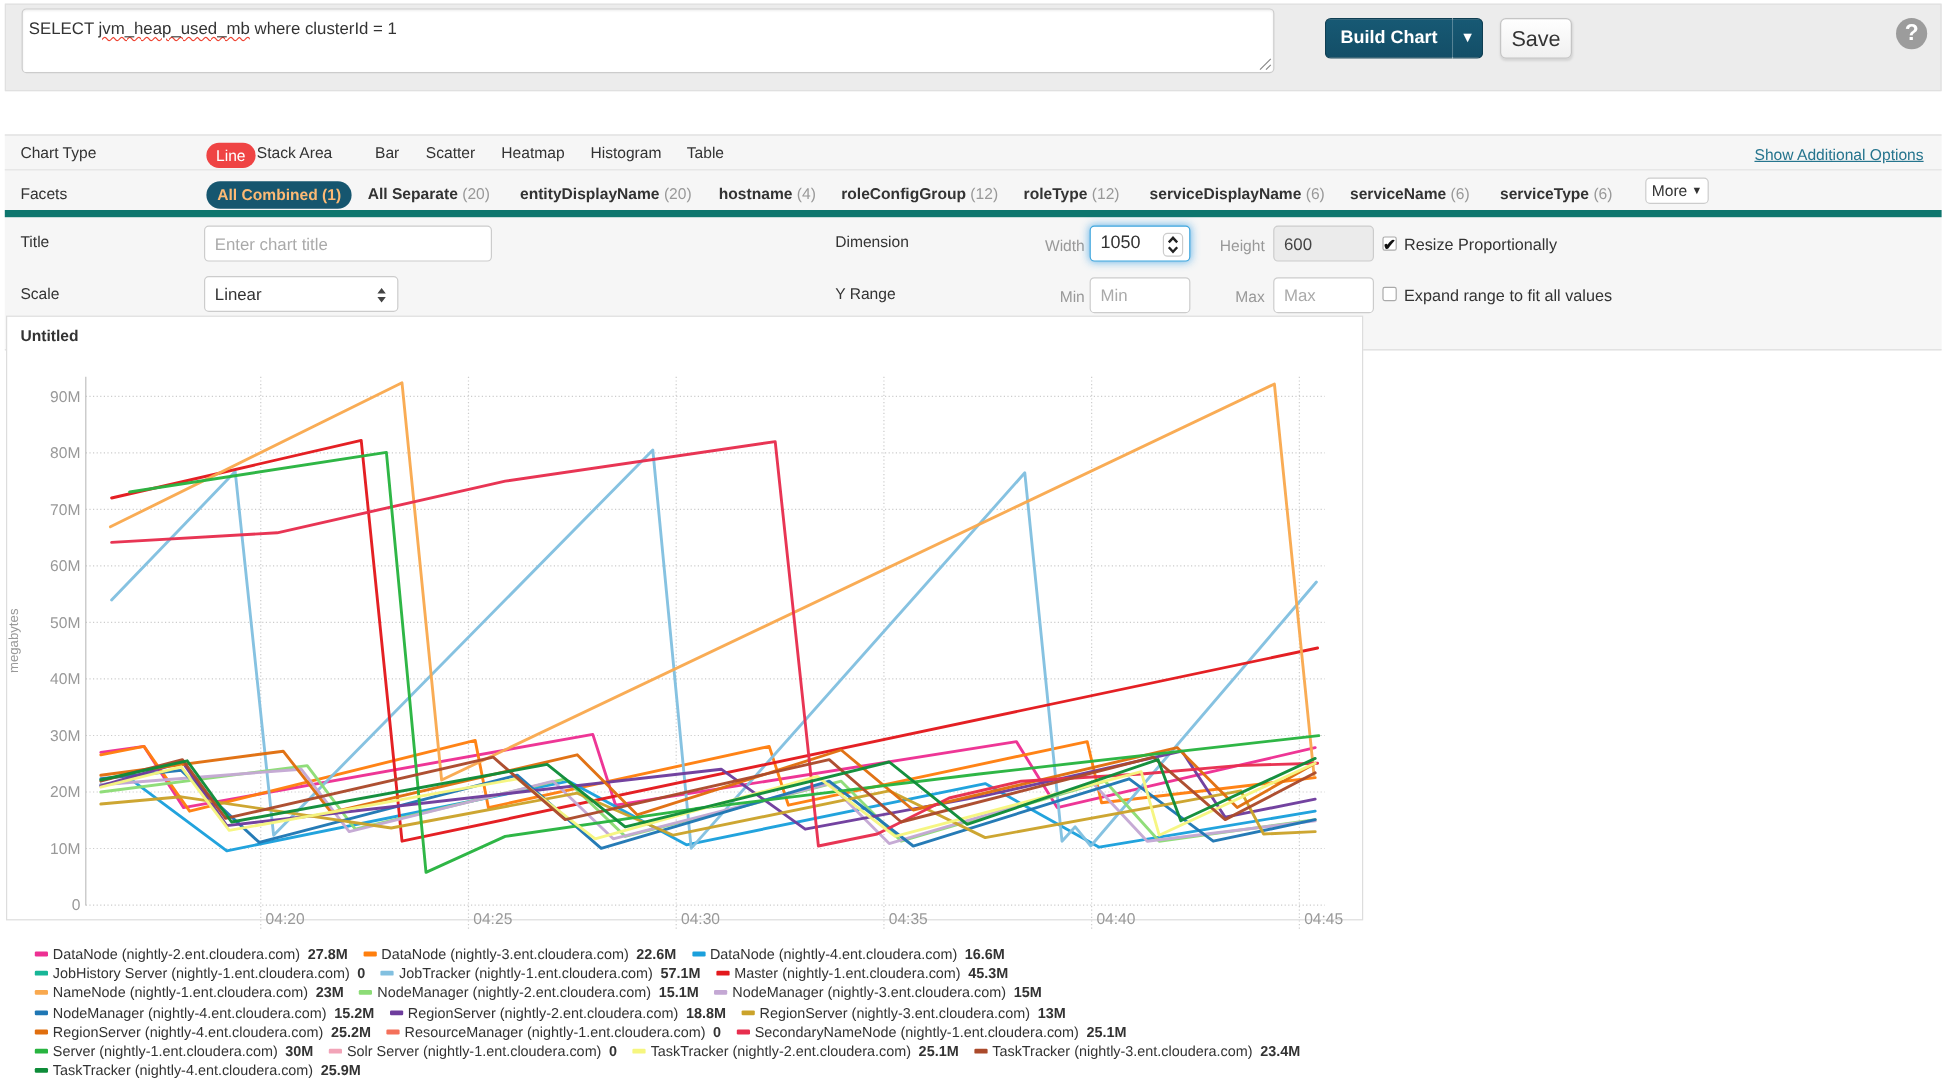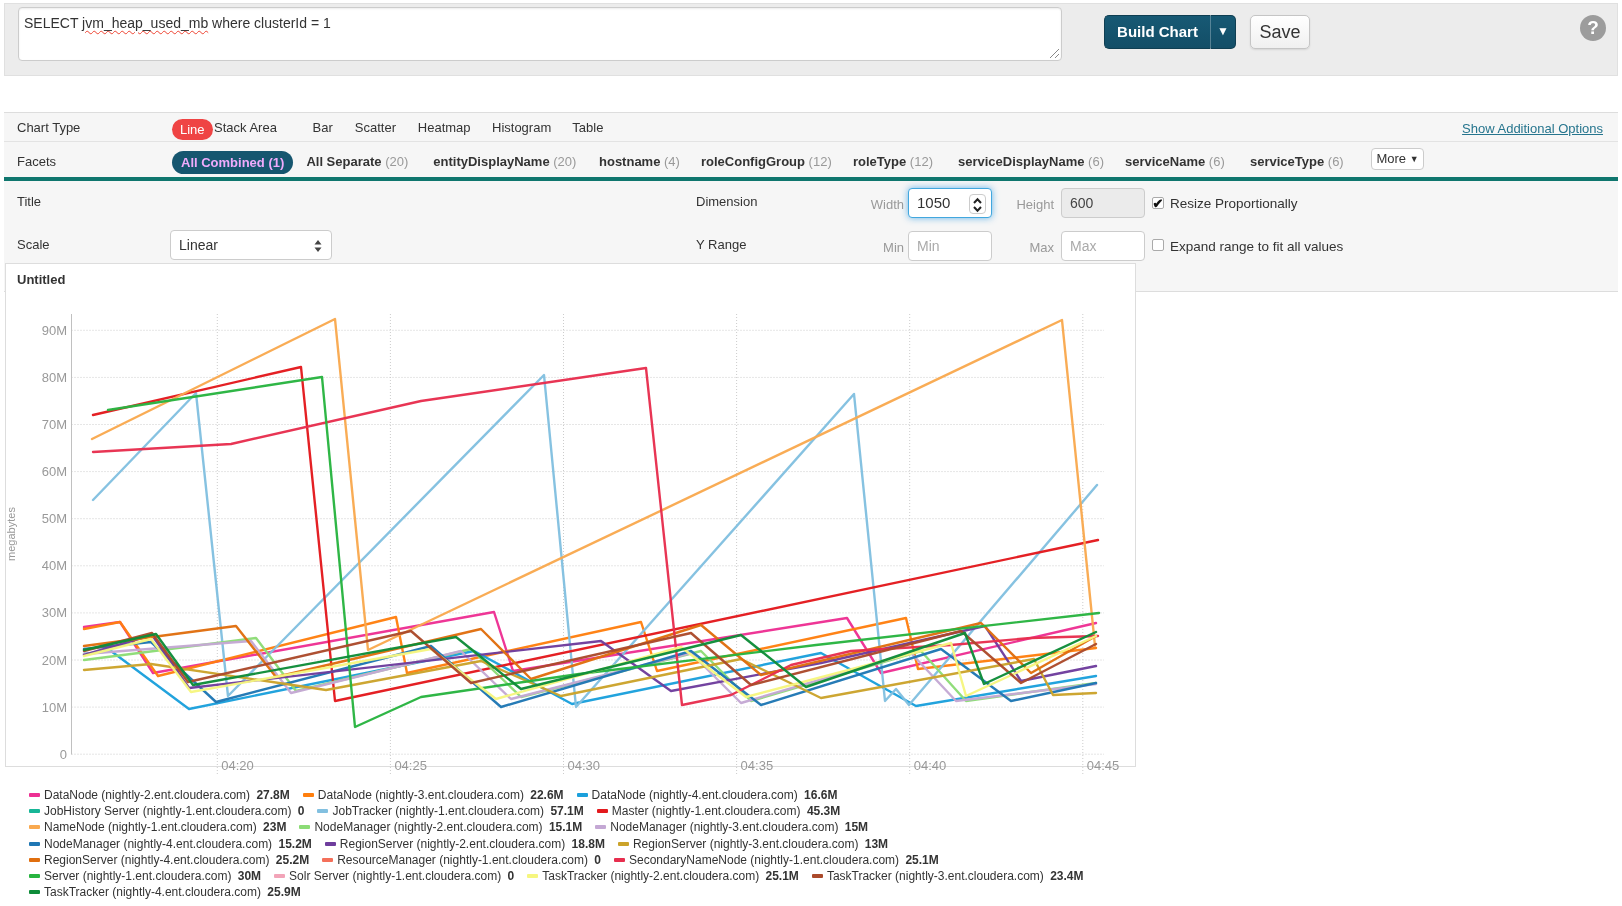--- a/index.html
+++ b/index.html
@@ -11,26 +11,26 @@
 #ta .sp { text-decoration:underline; text-decoration-style:wavy; text-decoration-color:#e43; text-decoration-thickness:1px; text-underline-offset:2px; }
 #grip { right:1px; bottom:1px; width:11px; height:11px; }
 #btnBuild { left:1099px; top:11px; width:106px; height:34px; background:linear-gradient(#175974,#134e67); border:1px solid #0f3e52; border-right:none; border-radius:5px 0 0 5px; color:#fff; font-size:15px; font-weight:bold; text-align:center; line-height:32px; }
 #btnCaret { left:1205px; top:11px; width:26px; height:34px; background:linear-gradient(#175974,#134e67); border:1px solid #0f3e52; border-left:1px solid rgba(255,255,255,.28); border-radius:0 5px 5px 0; color:#fff; text-align:center; line-height:31px; font-size:12px; }
 #btnSave { left:1245px; top:11px; width:60px; height:34px; background:linear-gradient(#ffffff,#f0f0f0); border:1px solid #c5c5c5; border-radius:5px; color:#333; font-size:18px; text-align:center; line-height:32px; box-shadow:0 1px 2px rgba(0,0,0,.1); }
 #help { left:1575px; top:11px; width:26px; height:26px; border-radius:50%; background:#9c9c9c; color:#fff; font-size:19px; font-weight:bold; text-align:center; line-height:26px; }
 
 #rows { left:4px; top:80px; width:1614px; height:180px; background:#f6f6f6; border-top:1px solid #ddd; border-bottom:1px solid #ddd;margin-top:32px; }
 .rlabel { position:absolute; left:13px; font-size:13px; color:#333; }
 .row1 { top:0; height:29px; border-bottom:1px solid #e3e3e3; position:absolute; width:100%; }
-.row2 { top:29px; height:39px; border-bottom:4px solid #0f766e; position:absolute; width:100%; }
+.row2 { top:29px; height:39px; border-bottom:6px solid #0f766e; position:absolute; width:100%; }
 .tab { position:absolute; top:7px; font-size:13px; color:#333; white-space:nowrap; }
 .pill { background:#ef4444; color:#fff; border-radius:11px; padding:3px 8px; top:6px; }
 .facet { position:absolute; top:12px; font-size:13px; color:#333; font-weight:bold; white-space:nowrap; }
 .facet .cnt { color:#999; font-weight:normal; }
-.fpill { background:#16566f; color:#f0abfc; border-radius:12px; padding:4px 9px; font-weight:bold; top:9px; }
+.fpill { background:#16566f; color:#fdba74; border-radius:12px; padding:4px 9px; font-weight:bold; top:9px; }
 #more { position:absolute; left:1367px; top:6px; width:53px; height:21.5px; background:#fff; border:1px solid #ccc; border-radius:4px; font-size:13px; color:#333; text-align:center; line-height:19.5px; }
 #shaddl { position:absolute; right:15px; top:8px; font-size:13px; color:#26758e; text-decoration:underline; }
 .inp { position:absolute; background:#fff; border:1px solid #ccc; border-radius:4px; font-size:14px; color:#333; padding:0 8px; line-height:28px; }
 .ph { color:#aaa; }
 .slabel { position:absolute; font-size:13px; color:#999; text-align:right; }
 .cb { position:absolute; width:12px; height:12px; background:#fff; border:1px solid #aaa; border-radius:2px; font-size:13px; font-weight:bold; line-height:11px; text-align:center; color:#111; }
 .cblab { position:absolute; font-size:13.5px; color:#333; }
 
 #panel { left:5px; top:263px; width:1131px; height:504px; border:1px solid #ddd; background:#fff; }
 #ctitle { position:absolute; left:11px; top:8px; font-size:13px; font-weight:bold; color:#333; }
@@ -71,20 +71,21 @@
     <span class="facet" style="left:429.3px;">entityDisplayName <span class="cnt">(20)</span></span>
     <span class="facet" style="left:595px;">hostname <span class="cnt">(4)</span></span>
     <span class="facet" style="left:697px;">roleConfigGroup <span class="cnt">(12)</span></span>
     <span class="facet" style="left:849px;">roleType <span class="cnt">(12)</span></span>
     <span class="facet" style="left:954px;">serviceDisplayName <span class="cnt">(6)</span></span>
     <span class="facet" style="left:1121px;">serviceName <span class="cnt">(6)</span></span>
     <span class="facet" style="left:1246px;">serviceType <span class="cnt">(6)</span></span>
     <div id="more">More <span style="font-size:9px; vertical-align:1.5px;">▼</span></div>
   </div>
   <div class="rlabel" style="top:81px;">Title</div>
+  <div class="inp" style="left:166px; top:75px; width:240px; height:30px;"><span class="ph" style="line-height:28px;">Enter chart title</span></div>
   <div class="rlabel" style="top:124px;">Scale</div>
   <div class="inp" style="left:166px; top:117px; width:162px; height:30px;">Linear
     <svg style="position:absolute;right:9px;top:8px;" width="8" height="14" viewBox="0 0 8 14">
         <path d="M0.5 5.5 L4 1 L7.5 5.5 Z M0.5 8.5 L4 13 L7.5 8.5 Z" fill="#444"></path>
       </svg>
   </div>
   <div class="rlabel" style="left:692px; top:81px;">Dimension</div>
   <div class="slabel" style="left:830px; top:84px; width:70px;">Width</div>
   <div class="inp" style="left:904px; top:75px; width:84px; height:30px; border-color:#41a7de; box-shadow:0 0 7px rgba(77,169,230,.85); font-size:15px;">1050
     <span style="position:absolute; right:5px; top:5px; width:17px; height:20px; background:#fff; border:1px solid #ccc; border-radius:4px;">

